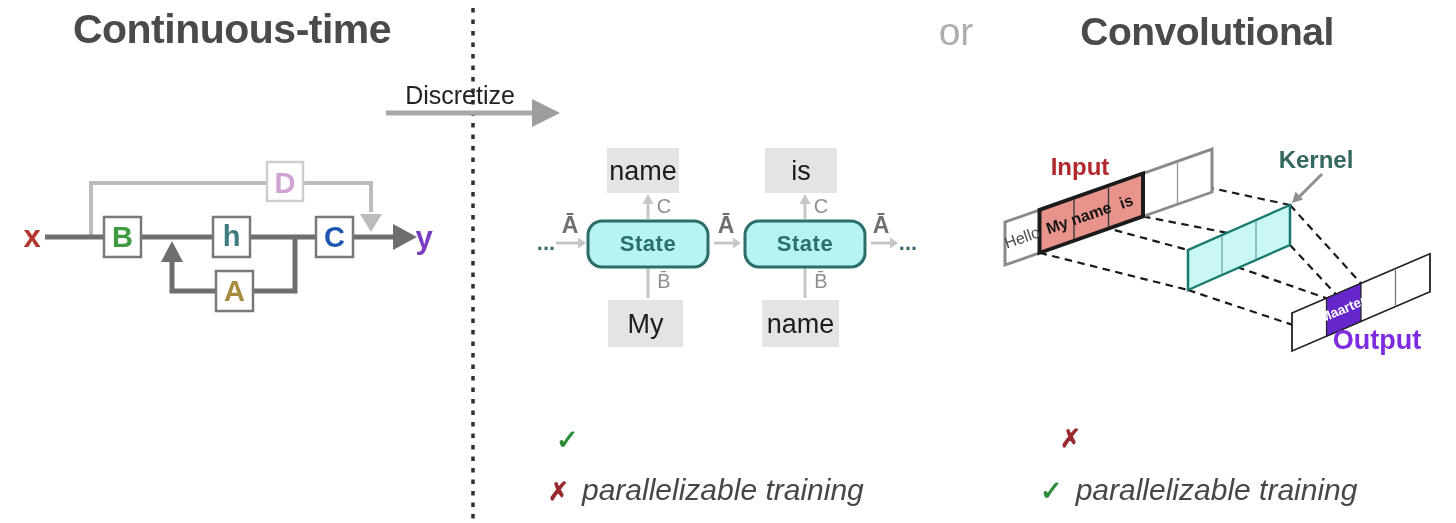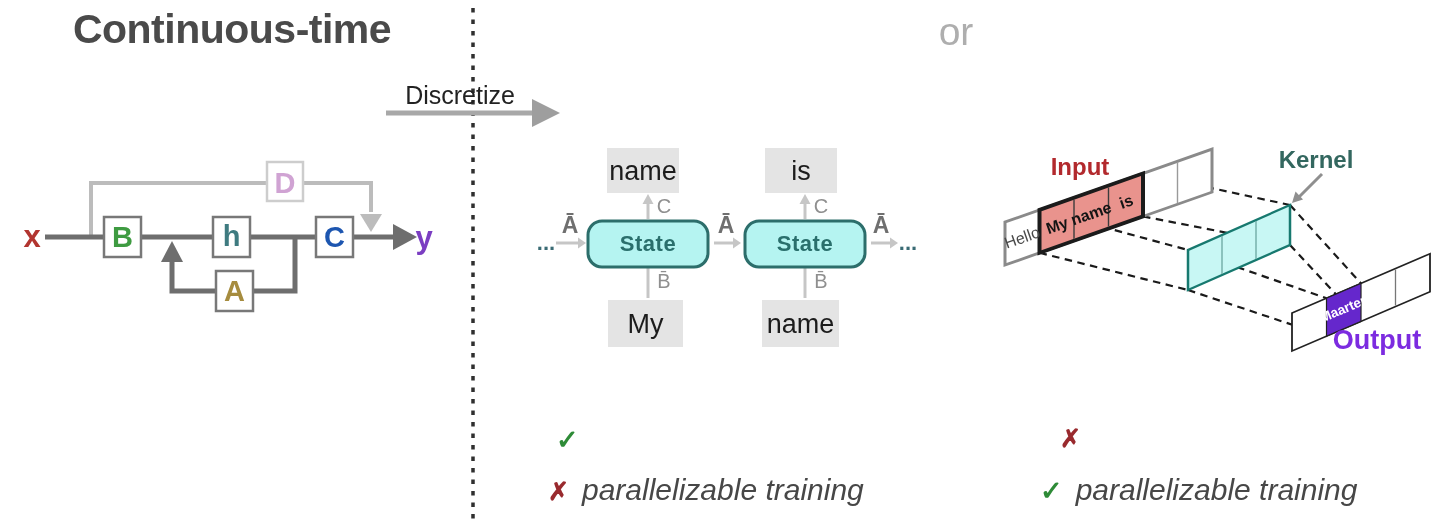--- a/index.html
+++ b/index.html
@@ -154,20 +154,21 @@
     <rect x="0" y="0" width="138" height="38" fill="#ffffff" stroke="#222222" stroke-width="1.8"></rect>
     <line x1="103.5" y1="1" x2="103.5" y2="37" stroke="#777777" stroke-width="1.3"></line>
     <rect x="34.5" y="0" width="34.5" height="38" fill="#6527cc" stroke="#222222" stroke-width="1.2"></rect>
   </g>
   <text class="cell-text" transform="translate(1344,308) rotate(-23)" y="5" fill="#ffffff" style="font-weight:700;font-size:13.5px">Maarten</text>
   <text x="1377" y="349" class="conv-lbl" font-size="27" fill="#7c2be0">Output</text>
 </svg>
 
 <div class="title" id="t-cont">Continuous-time</div>
 <div class="title" id="t-or">or</div>
+<div class="title" id="t-conv">Convolutional</div>
 
 <div class="note" id="n1">
   <span class="mark check">✓</span>
 </div>
 <div class="note" id="n2">
   <span class="mark cross">✗</span>
   <span>parallelizable training</span>
 </div>
 <div class="note" id="n3">
   <span class="mark cross">✗</span>

